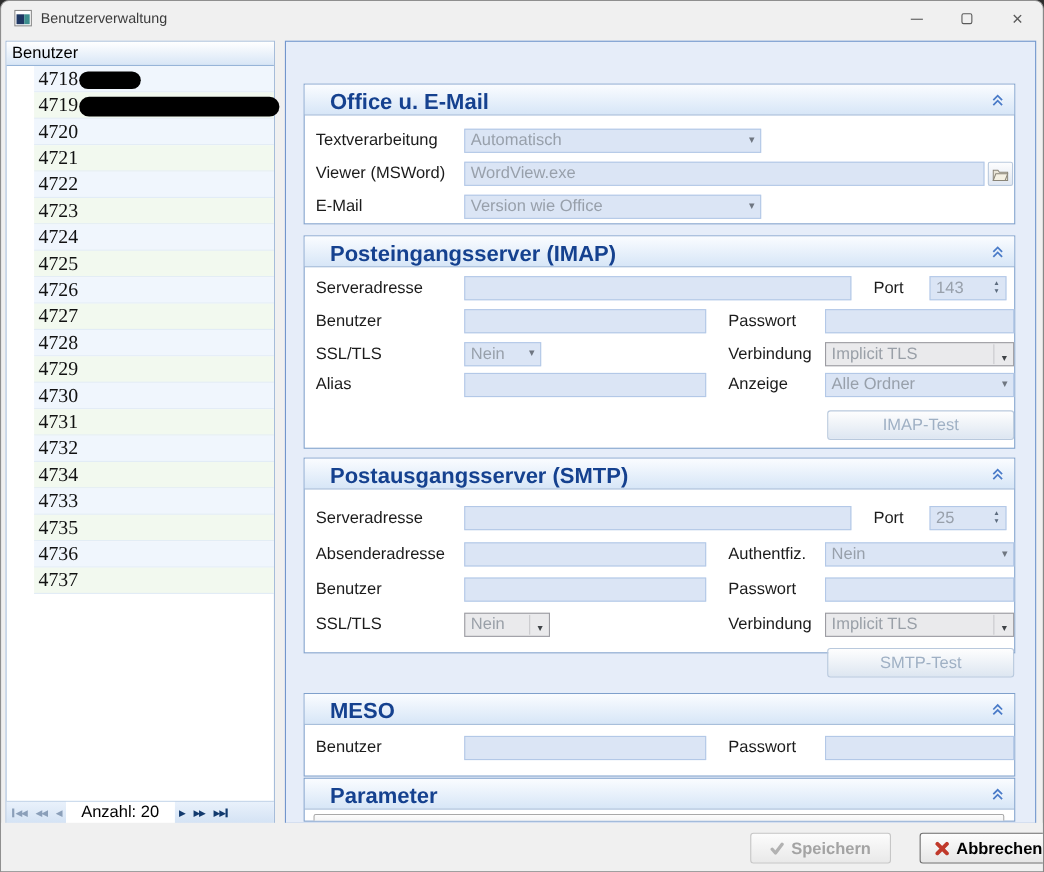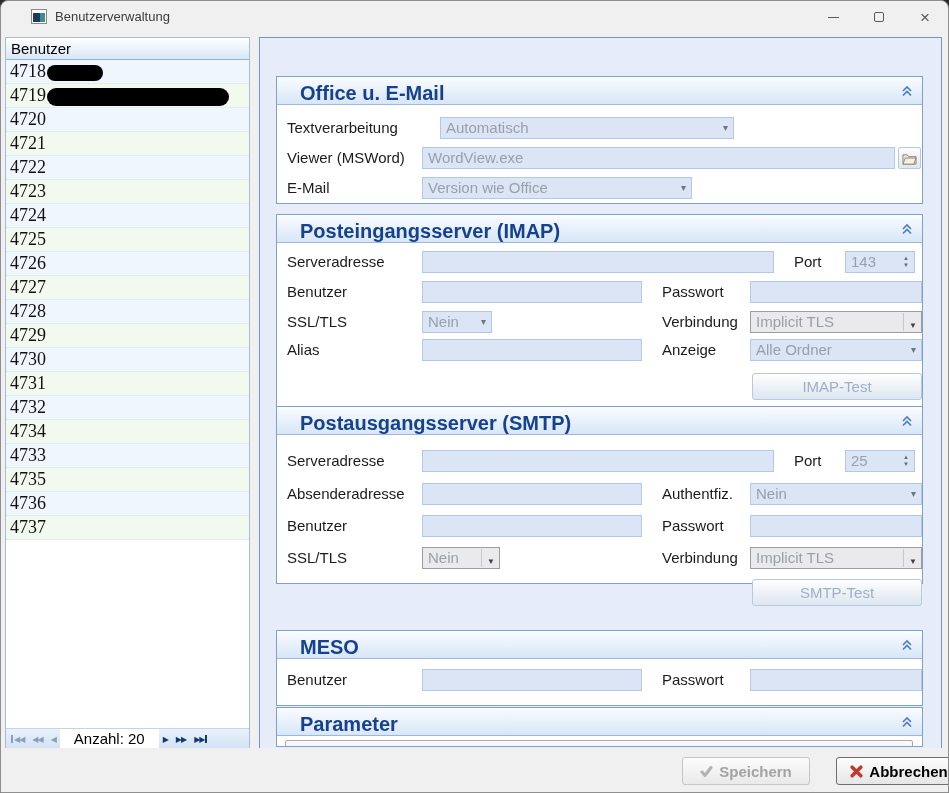--- a/index.html
+++ b/index.html
@@ -3,34 +3,34 @@
 <meta charset="utf-8">
 <style>
   * { margin:0; padding:0; box-sizing:border-box; }
   html,body { background:#2c2c2c; }
   body { font-family:"Liberation Sans", sans-serif; }
   .window {
     position:relative; width:949px; height:793px; background:#f0f0f0;
     border-radius:8px 8px 0 0; overflow:hidden; border:1px solid #8f8f8f;
   }
   
-  .titlebar { position:absolute; top:0; left:18px; right:0; height:32px; display:flex; align-items:center;padding-left:32px; }
+  .titlebar { position:absolute; top:0; left:0; right:0; height:32px; display:flex; align-items:center;padding-left:32px; }
   .app-icon { position:absolute; left:12px; top:8px; width:16px; height:15px; border:1px solid #8a8a8a; background:#fff; }
   .app-icon .ic-l { position:absolute; left:1px; top:3px; width:7px; height:9px; background:#1f3864; }
   .app-icon .ic-r { position:absolute; left:8px; top:3px; width:5px; height:9px; background:#3d8e8e; }
   .title-text { position:absolute; left:36px; top:8px; font-size:13px; color:#3c3c3c; }
   .wctrls { position:absolute; right:0; top:0; height:32px; display:flex; }
   .wbtn { width:46px; height:32px; display:flex; align-items:center; justify-content:center; color:#5a5a5a; }
   .min-bar { width:11px; height:1px; background:#5a5a5a; }
   .max-box { width:10px; height:10px; border:1px solid #5a5a5a; border-radius:2px; }
   .close-x { font-size:17px; line-height:1; color:#5a5a5a; }
   
   .listpanel { position:absolute; left:4px; top:36px; width:245px; height:713px; background:#fff; border:1px solid #a6bcd9; }
   .lhead { height:22px; background:linear-gradient(#ffffff,#d8e6f6); border-bottom:1px solid #96b4d8; font-size:15px; line-height:21px; padding-left:5px; color:#000; }
-  .lrow { height:24px; line-height:23px; border-bottom:1px solid #e2ecf6; font-family:"Liberation Serif", serif; font-size:18px; color:#111; padding-left:4px; white-space:nowrap; }
+  .lrow { height:24px; line-height:23px; border-bottom:1px solid #e2ecf6; font-family:"Liberation Serif", serif; font-size:18px; color:#111; padding-left:4px; white-space:nowrap;margin-left:25px; }
   .lrow:nth-child(odd) { background:#f0f6fd; }
   .lrow:nth-child(even) { background:#f2f9ef; }
   .redact { display:inline-block; background:#000; border-radius:9px; height:16px; vertical-align:middle; margin-left:1px; }
   .redact.r1 { width:56px; }
   .redact.r2 { width:182px; height:18px; }
   .pager { position:absolute; left:0; right:0; bottom:0; height:21px; background:linear-gradient(#e9f1fb,#d3e2f4); border-top:1px solid #c2d4e9; display:flex; align-items:center; font-size:8px; }
   .pg { padding:0 4px; letter-spacing:-1px; cursor:default; }
   .pg.gray { color:#8b9fb9; }
   .pg.navy { color:#123a6e; }
   .pgbar { display:inline-block; width:2px; height:8px; background:currentColor; vertical-align:middle; margin:0 1px; }
@@ -121,21 +121,21 @@
 
     <div class="section" style="top:38px; height:128px;">
       <div class="sechead">
         <span class="sectitle">Office u. E-Mail</span>
         <svg class="collapse" viewBox="0 0 12 12" fill="none" stroke="#4a7bc8" stroke-width="1.6">
             <path d="M2 6 L6 2 L10 6"></path>
             <path d="M2 10.5 L6 6.5 L10 10.5"></path>
           </svg>
       </div>
       <span class="lbl" style="left:10px; top:40px;">Textverarbeitung</span>
-      <div class="fld cmb" style="left:163px; top:40px; width:294px;">Automatisch</div>
+      <div class="fld cmb" style="left:145px; top:40px; width:270px;">Automatisch</div>
       <span class="lbl" style="left:10px; top:70px;">Viewer (MSWord)</span>
       <div class="fld" style="left:145px; top:70px; width:473px;">WordView.exe</div>
       <span class="folderbtn" style="top:70px;">
         <svg width="15" height="13" viewBox="0 0 16 13">
             <path d="M1 2.5 h4.5 l1.5 2 H15 v8 H1 z" fill="#e9e5d8" stroke="#8a8578" stroke-width="1"></path>
             <path d="M3.5 6 h11.5 l-2.5 6.5 H1 z" fill="#f4f0e3" stroke="#8a8578" stroke-width="1"></path>
           </svg>
       </span>
       <span class="lbl" style="left:10px; top:100px;">E-Mail</span>
       <div class="fld cmb" style="left:145px; top:100px; width:270px;">Version wie Office</div>
@@ -164,21 +164,21 @@
       <div class="fld cmb" style="left:145px; top:96px; width:70px;">Nein</div>
       <span class="lbl" style="left:385px; top:96px;">Verbindung</span>
       <div class="fld cmb3d" style="left:473px; top:96px; width:172px;">Implicit TLS</div>
       <span class="lbl" style="left:10px; top:124px;">Alias</span>
       <div class="fld" style="left:145px; top:124px; width:220px;"></div>
       <span class="lbl" style="left:385px; top:124px;">Anzeige</span>
       <div class="fld cmb" style="left:473px; top:124px; width:172px;">Alle Ordner</div>
       <div class="testbtn" style="top:158px;">IMAP-Test</div>
     </div>
 
-    <div class="section" style="top:368px; height:178px;">
+    <div class="section" style="top:378px; height:178px;">
       <div class="sechead">
         <span class="sectitle">Postausgangsserver (SMTP)</span>
         <svg class="collapse" viewBox="0 0 12 12" fill="none" stroke="#4a7bc8" stroke-width="1.6">
             <path d="M2 6 L6 2 L10 6"></path>
             <path d="M2 10.5 L6 6.5 L10 10.5"></path>
           </svg>
       </div>
       <span class="lbl" style="left:10px; top:43px;">Serveradresse</span>
       <div class="fld" style="left:145px; top:43px; width:352px;"></div>
       <span class="lbl" style="left:517px; top:43px;">Port</span>

